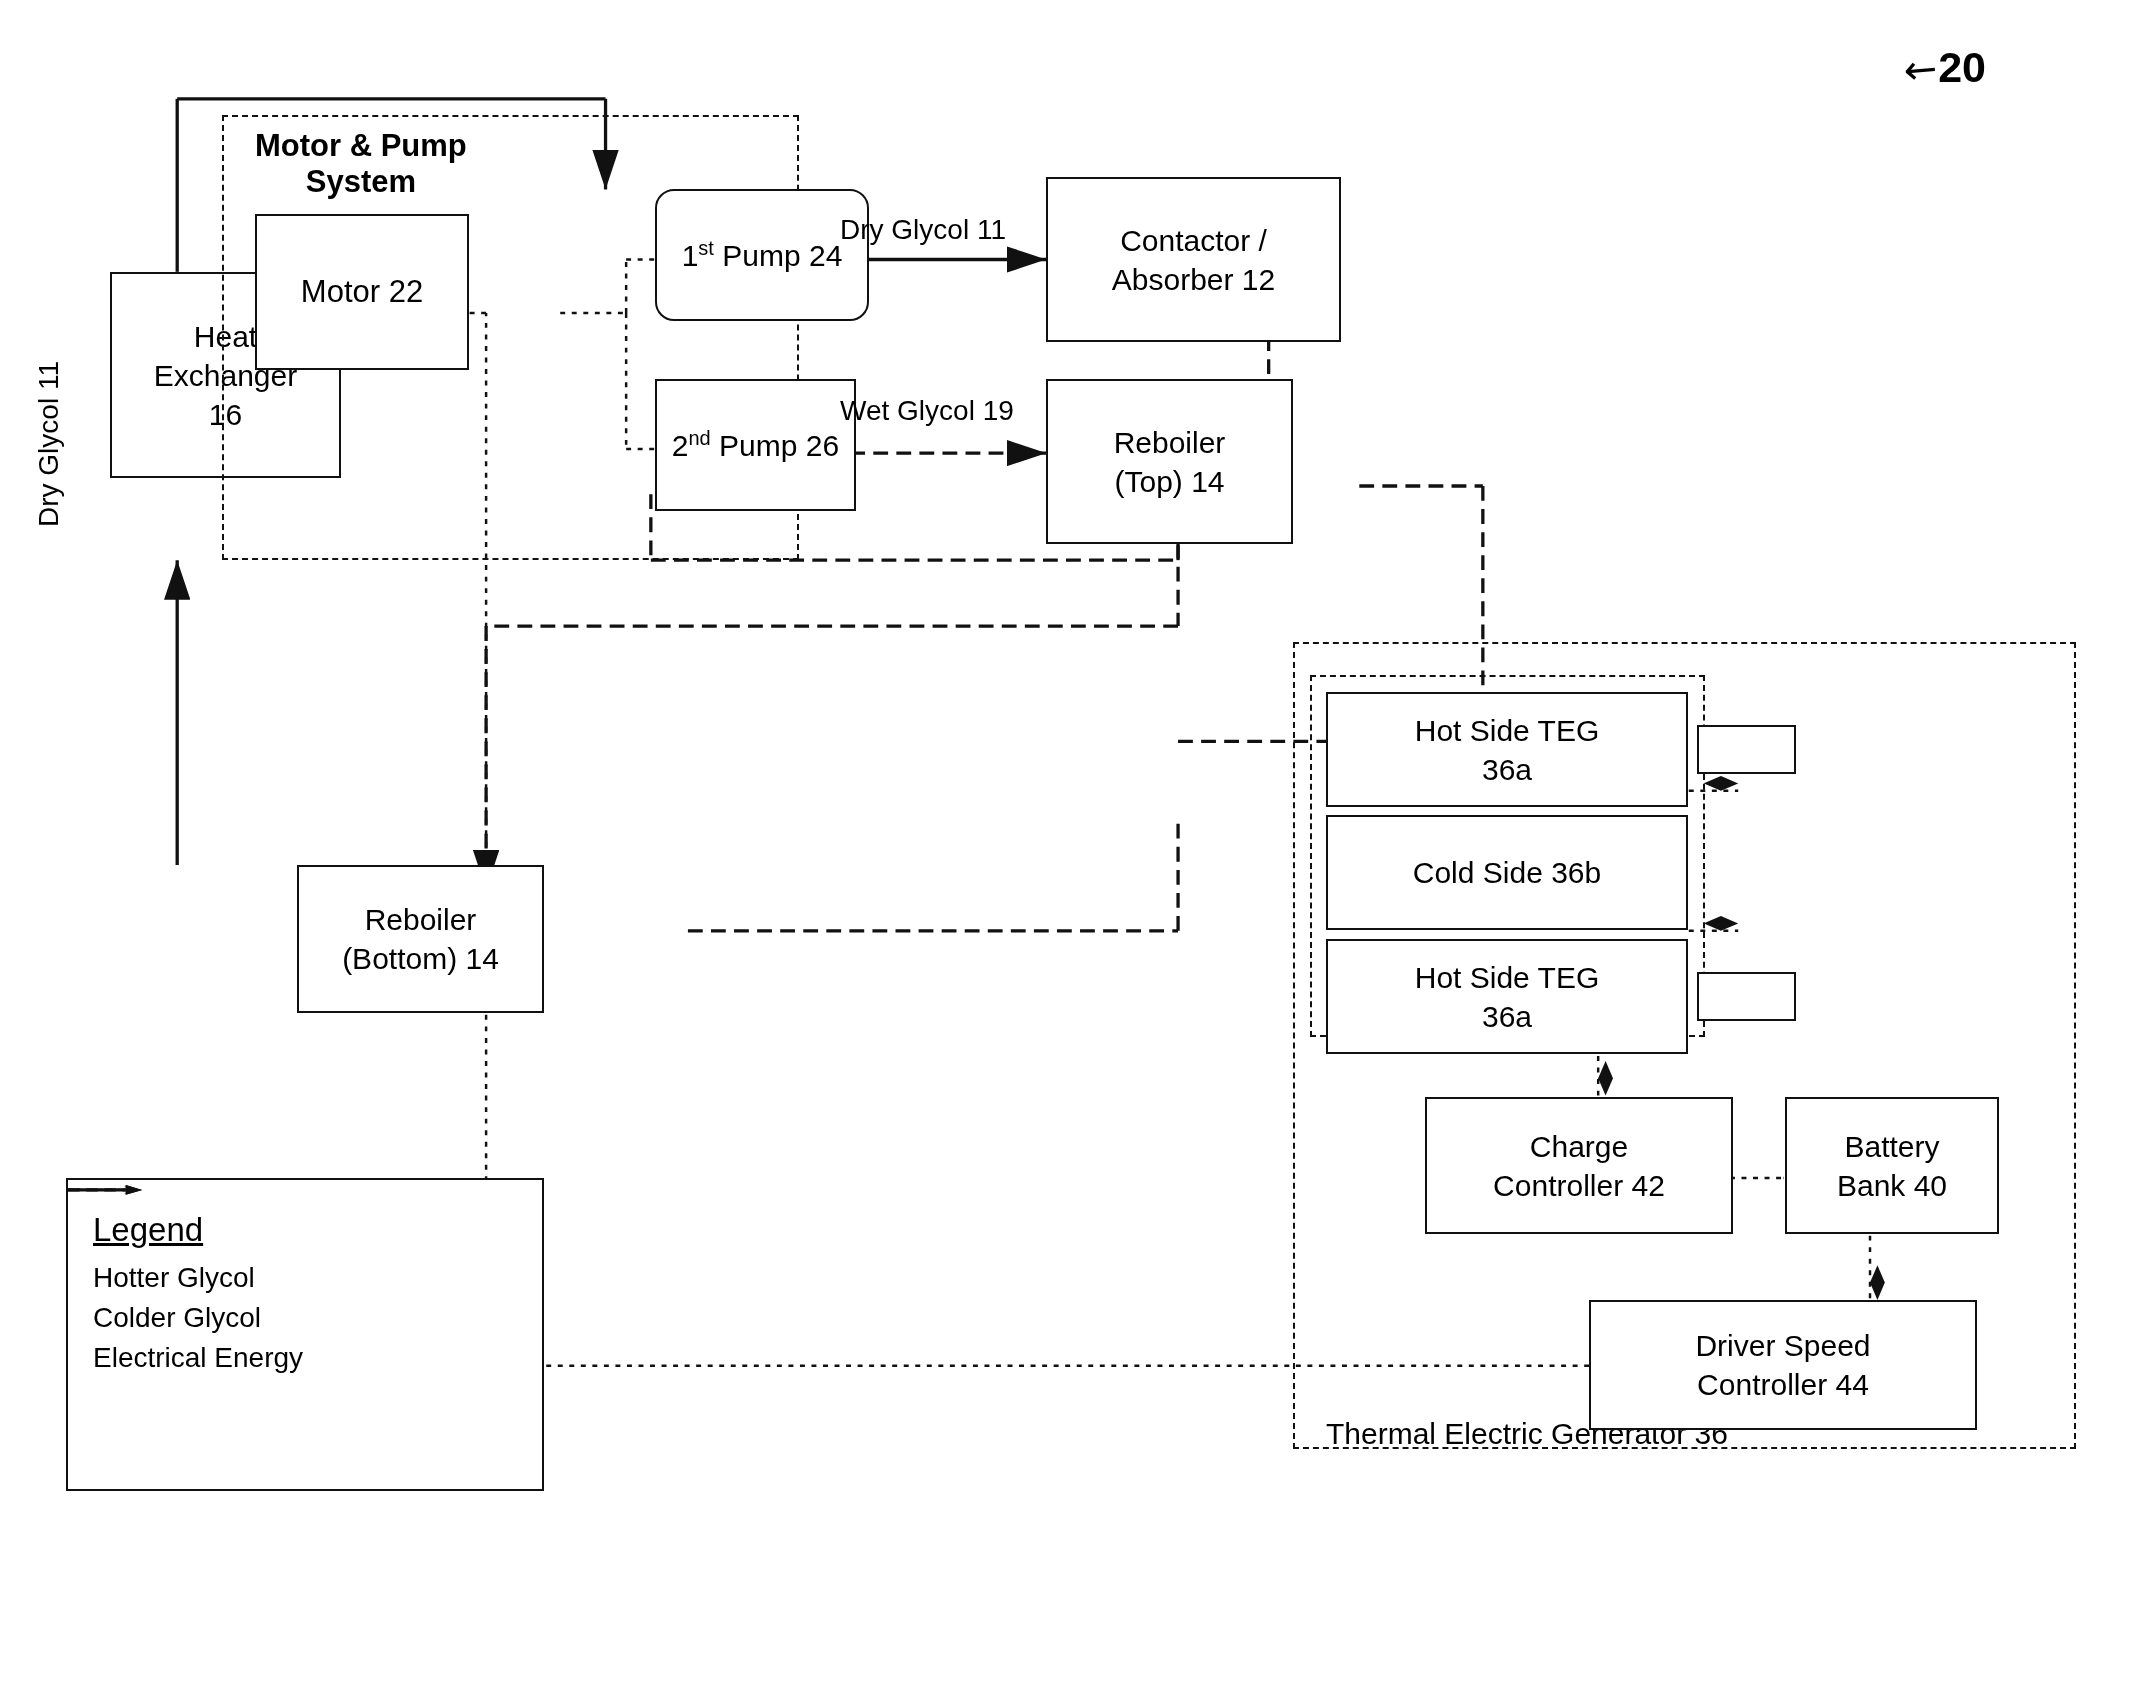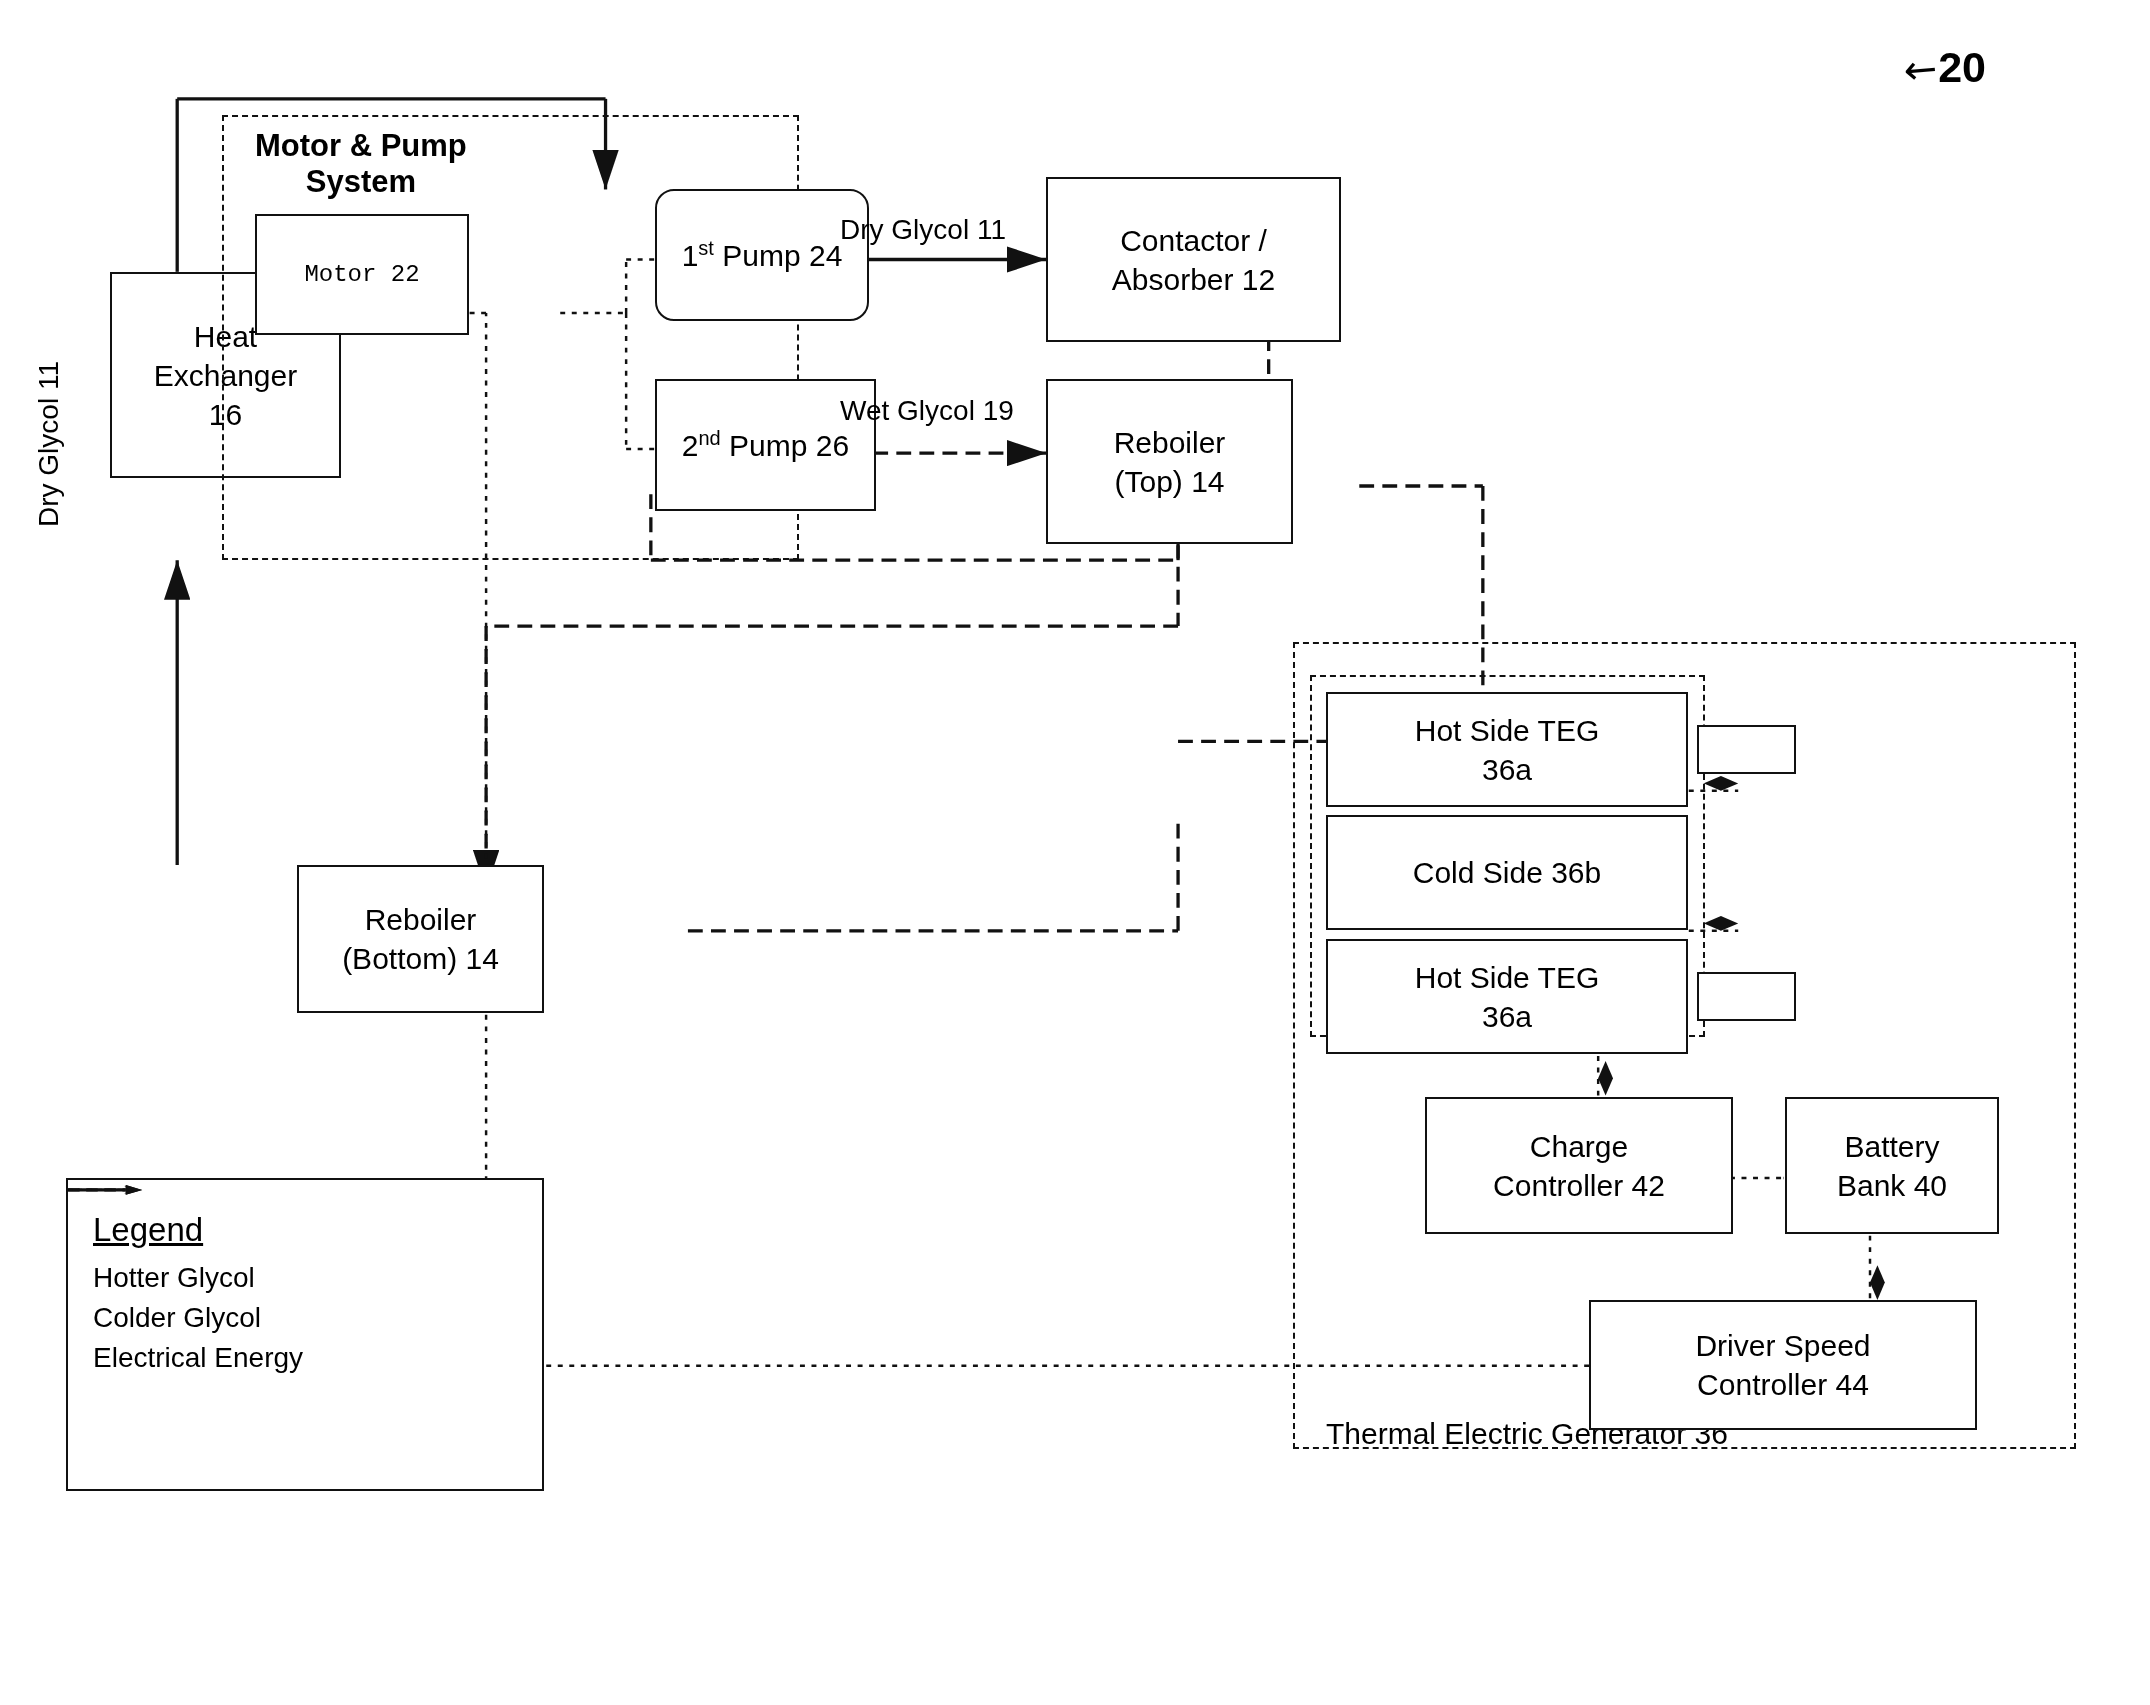--- a/index.html
+++ b/index.html
@@ -151,29 +151,29 @@
   </svg>
 
   <div class="box" style="left:66px; top:272px; width:231px; height:206px; font-size:30px;margin-left:44px;">
     <span>Heat<br>Exchanger<br>16</span>
   </div>
 
   <div style="position:absolute; left:222px; top:115px; width:577px; height:445px;
               border:2.5px dashed #111; background:transparent;"></div>
   <div class="label" style="left:255px; top:128px; font-size:31px;font-weight:bold;">Motor &amp; Pump<br>System</div>
 
-  <div class="box" style="left:255px; top:214px; width:214px; height:121px; font-size:24px;font-family:Liberation Mono, monospace;">
+  <div class="box" style="left:255px; top:214px; width:214px; height:156px; font-size:31px;">
     <span>Motor 22</span>
   </div>
 
   <div class="box" style="left:655px; top:189px; width:214px; height:132px; font-size:30px;border-radius:19px;">
     <span>1<sup style="font-size:20px;">st</sup> Pump 24</span>
   </div>
 
-  <div class="box" style="left:655px; top:379px; width:221px; height:132px; font-size:30px;">
+  <div class="box" style="left:655px; top:379px; width:201px; height:132px; font-size:30px;">
     <span>2<sup style="font-size:20px;">nd</sup> Pump 26</span>
   </div>
 
   <div class="box" style="left:1046px; top:177px; width:295px; height:165px; font-size:30px;">
     <span>Contactor /<br>Absorber 12</span>
   </div>
 
   <div class="box" style="left:1046px; top:379px; width:247px; height:165px; font-size:30px;">
     <span>Reboiler<br>(Top) 14</span>
   </div>

